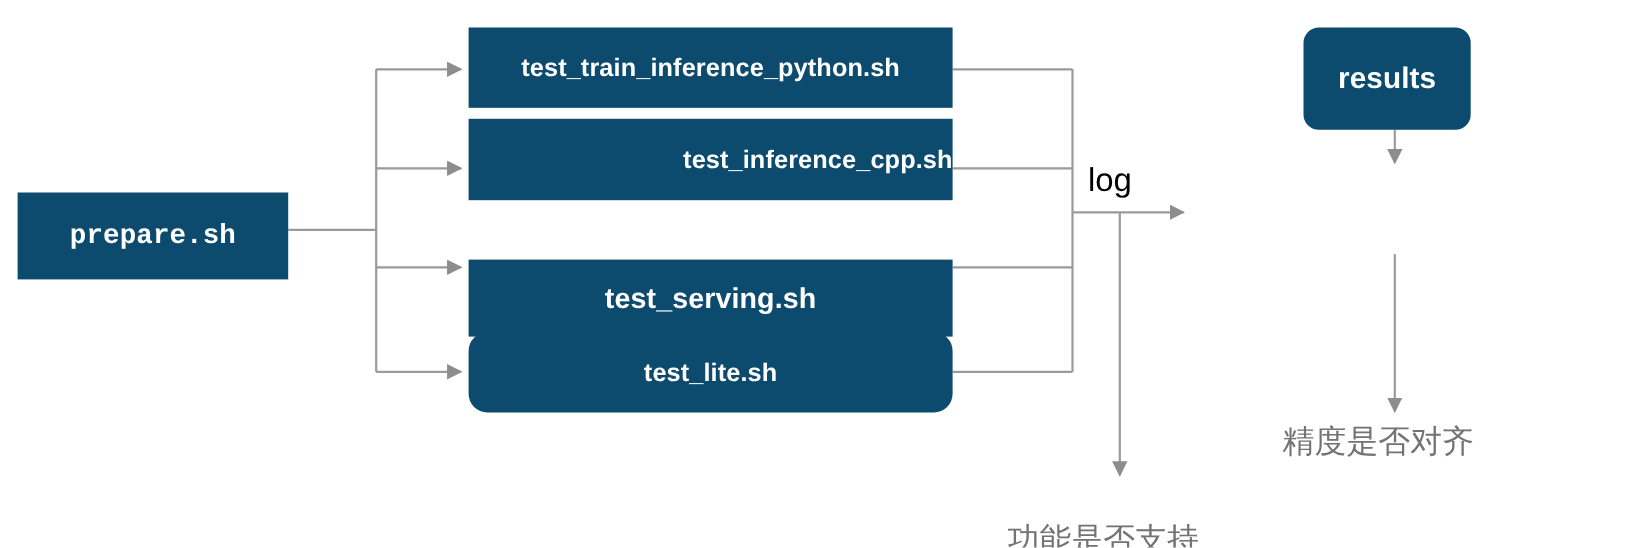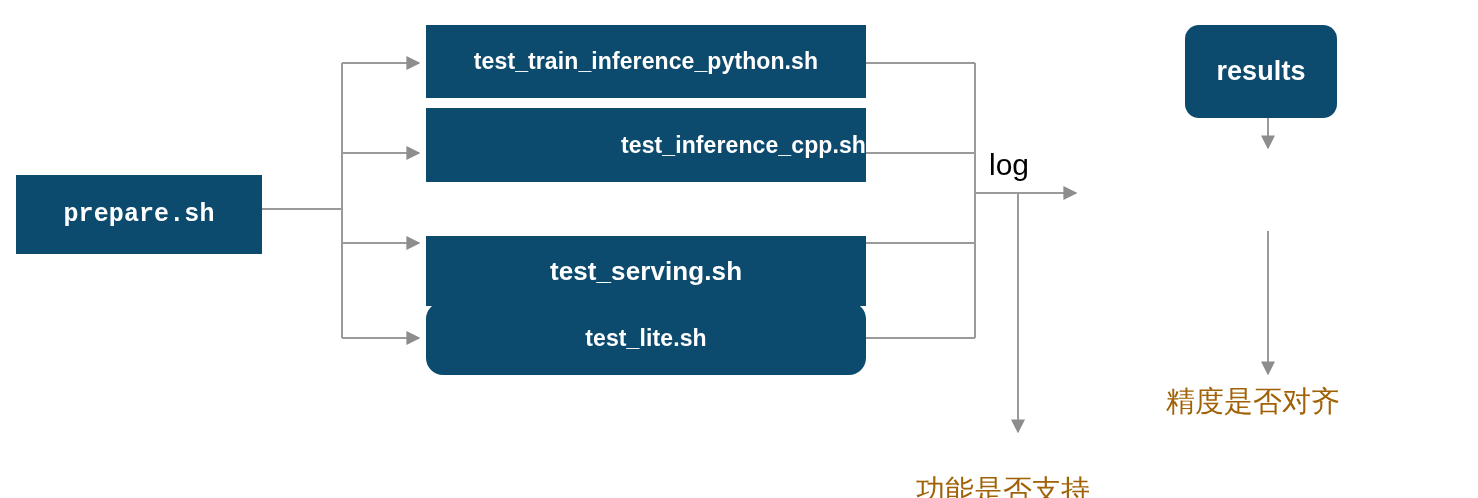--- a/index.html
+++ b/index.html
@@ -41,21 +41,21 @@
   }
   .edge-label {
     position: absolute;
     color: #000000;
     font-weight: normal;
     white-space: nowrap;
     z-index: 3;
   }
   .note-red {
     position: absolute;
-    color: #a16207;
+    color: #737373;
     font-weight: normal;
     white-space: nowrap;
     z-index: 3;
   }
 </style>
 </head>
 <body>
 
 <div id="canvas">
 

